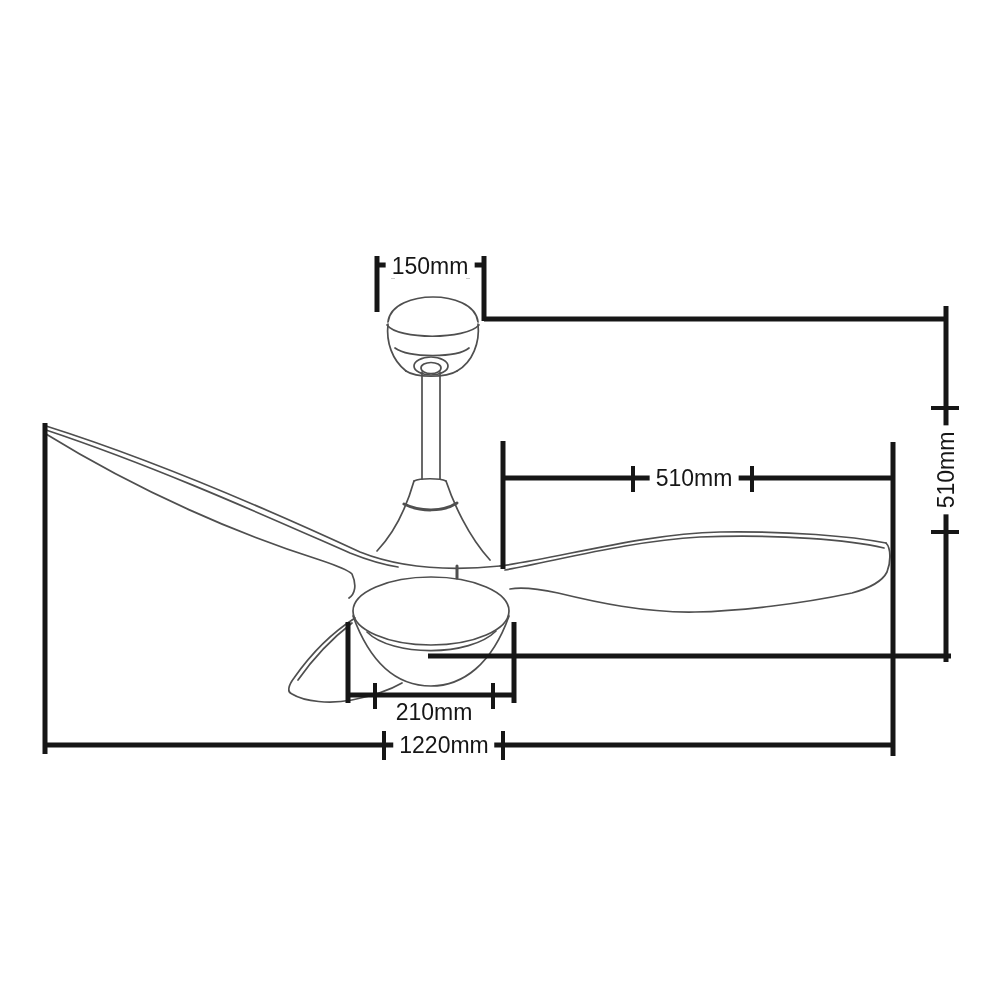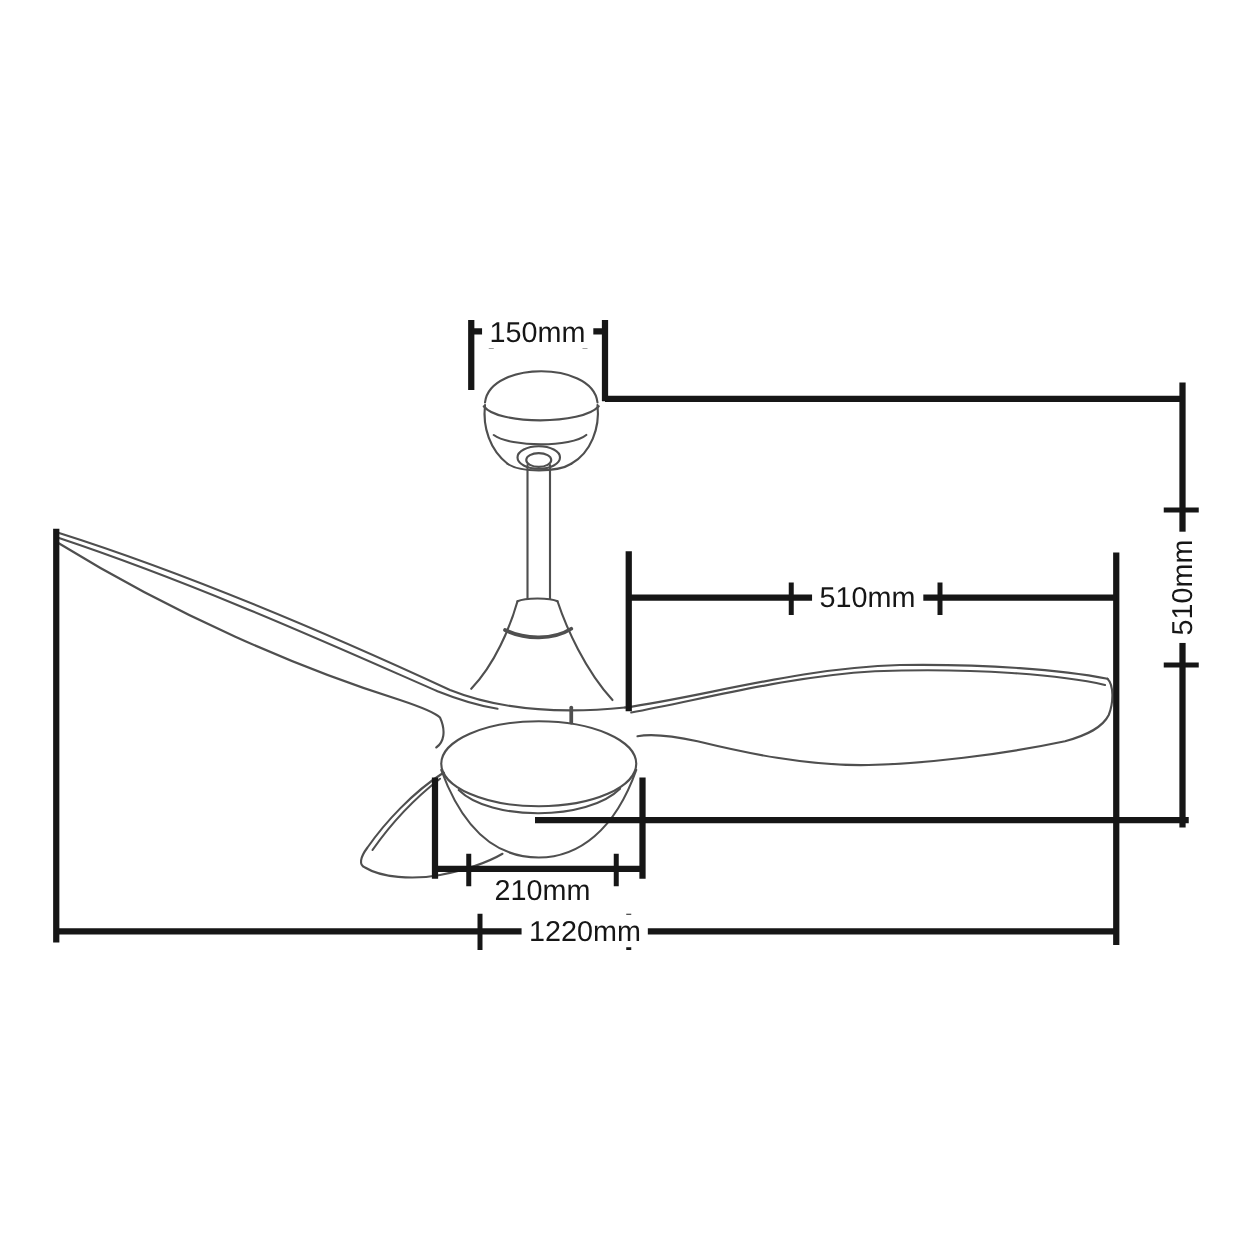--- a/index.html
+++ b/index.html
@@ -149,14 +149,14 @@
   </svg>
 
   <div class="dim-label" style="left:430px; top:266px;">150mm</div>
 
   <div class="dim-label" style="left:694px; top:478px;">510mm</div>
 
   <div class="dim-label vertical" style="left:946px; top:470px;">510mm</div>
 
   <div class="dim-label" style="left:434px; top:712px;">210mm</div>
 
-  <div class="dim-label" style="left:468px; top:745px;">1220mm</div>
+  <div class="dim-label" style="left:444px; top:745px;">1220mm</div>
 </div>
 
 </body></html>

